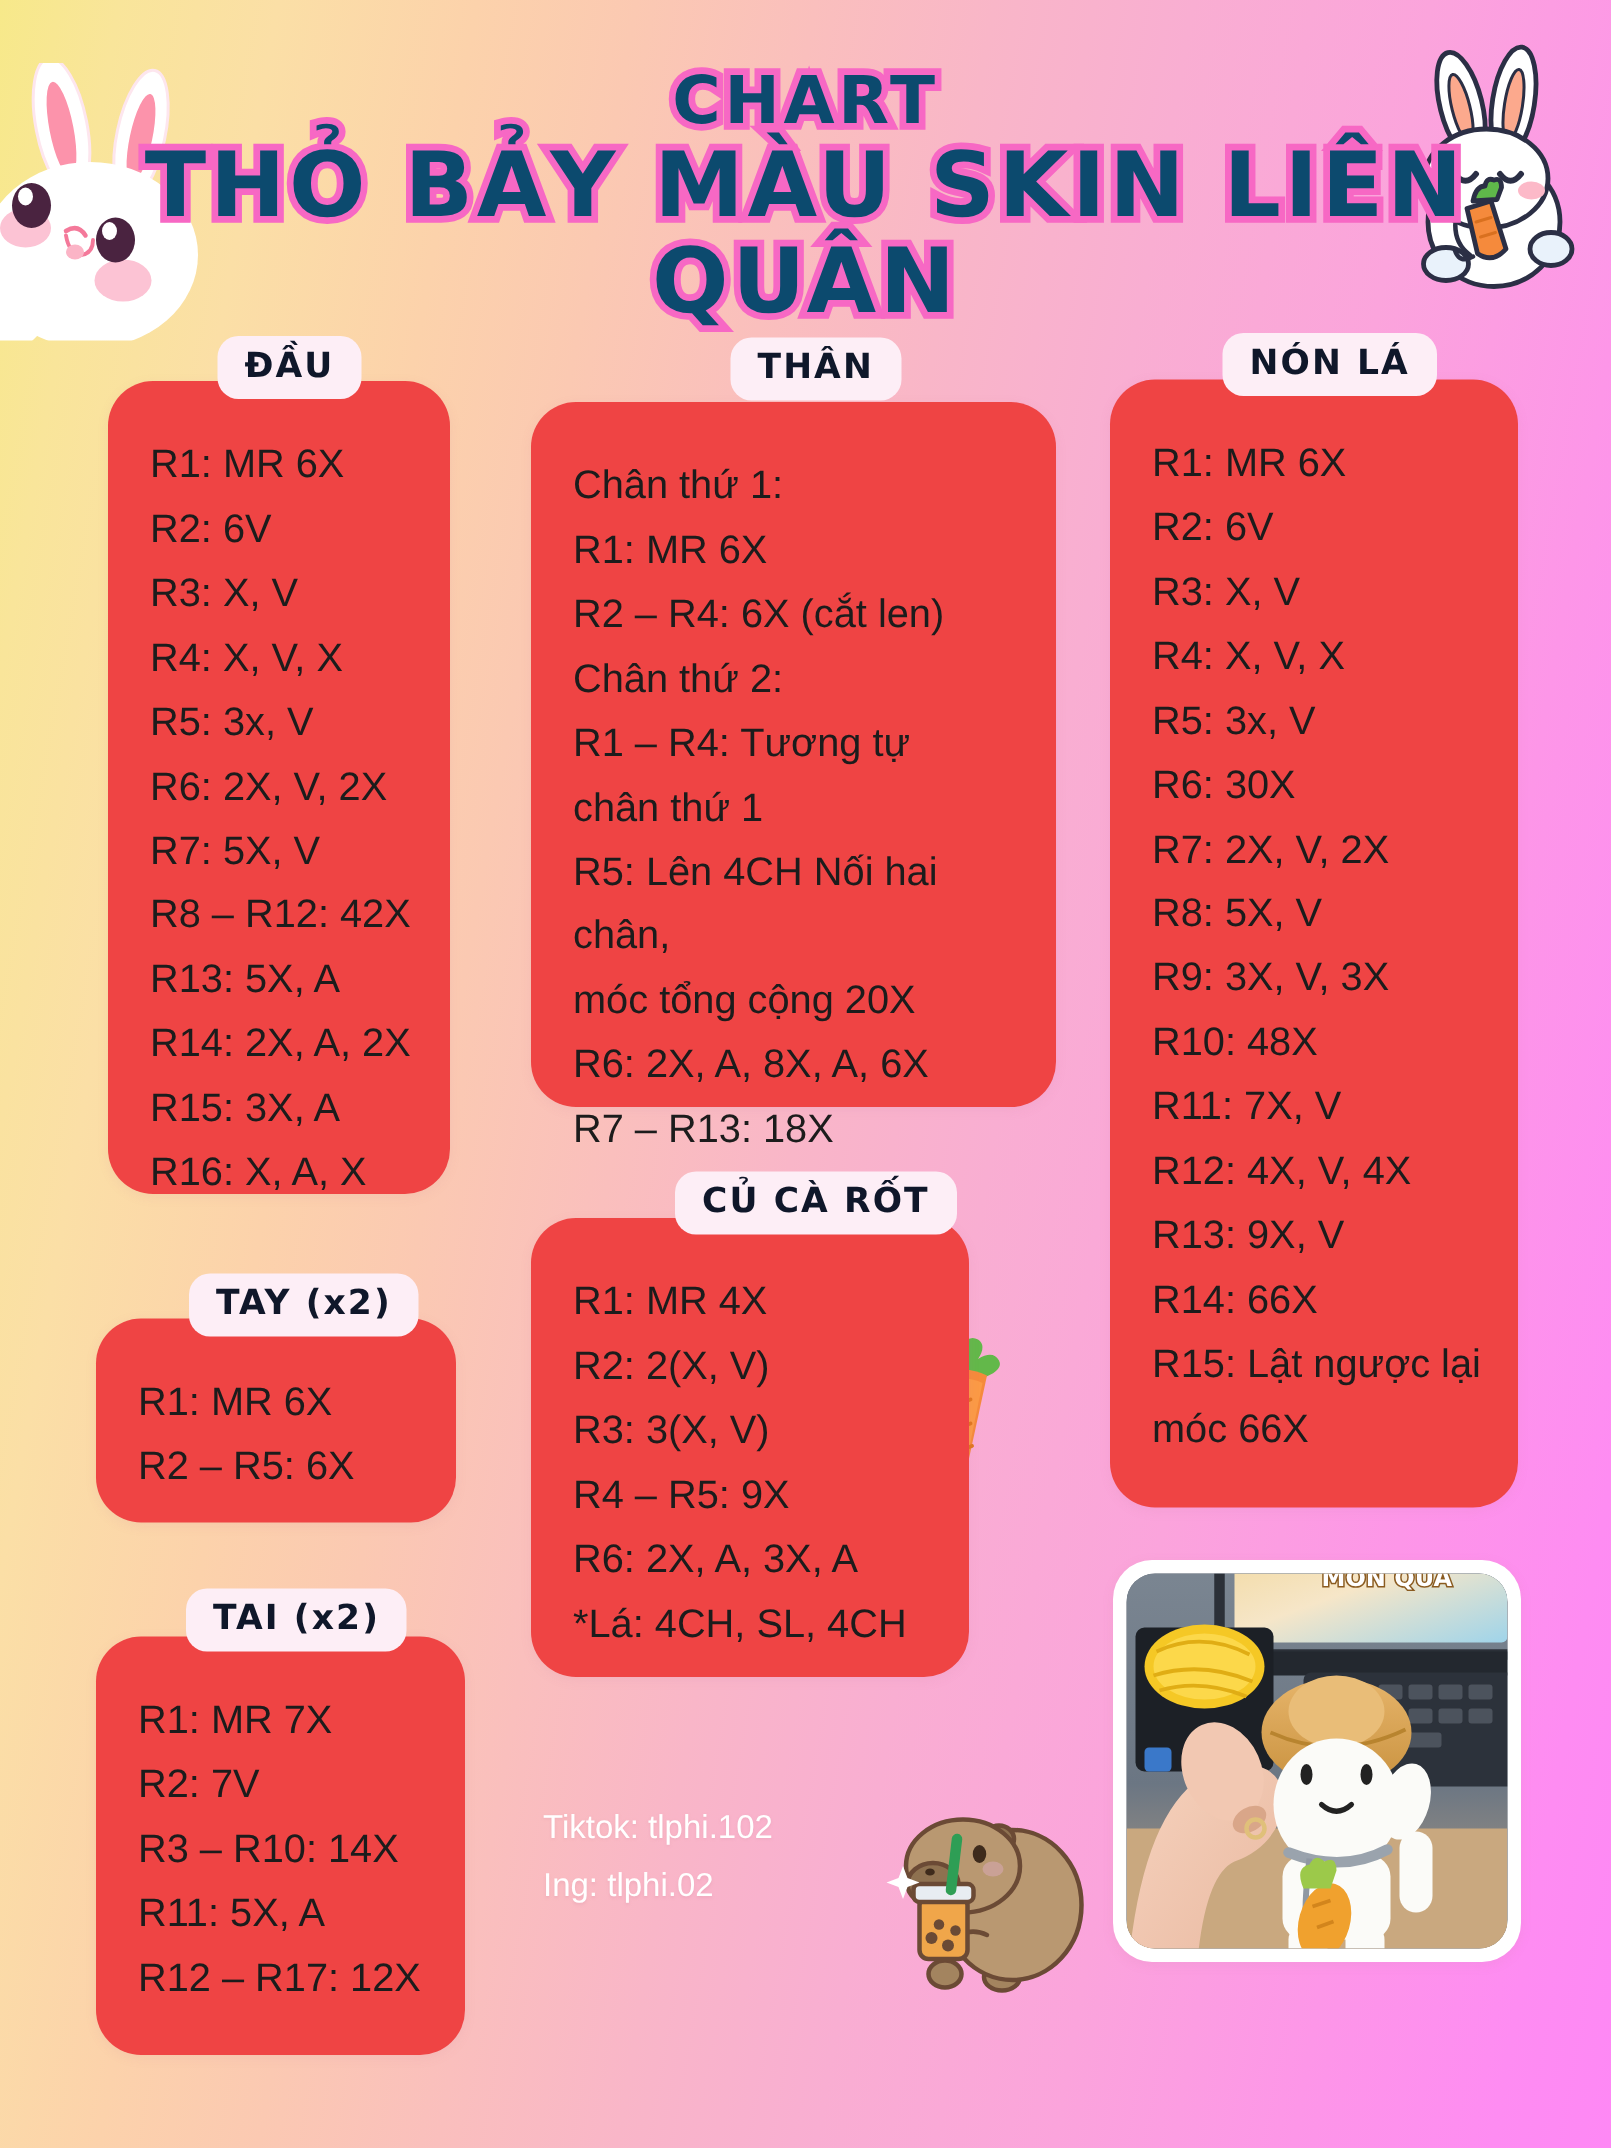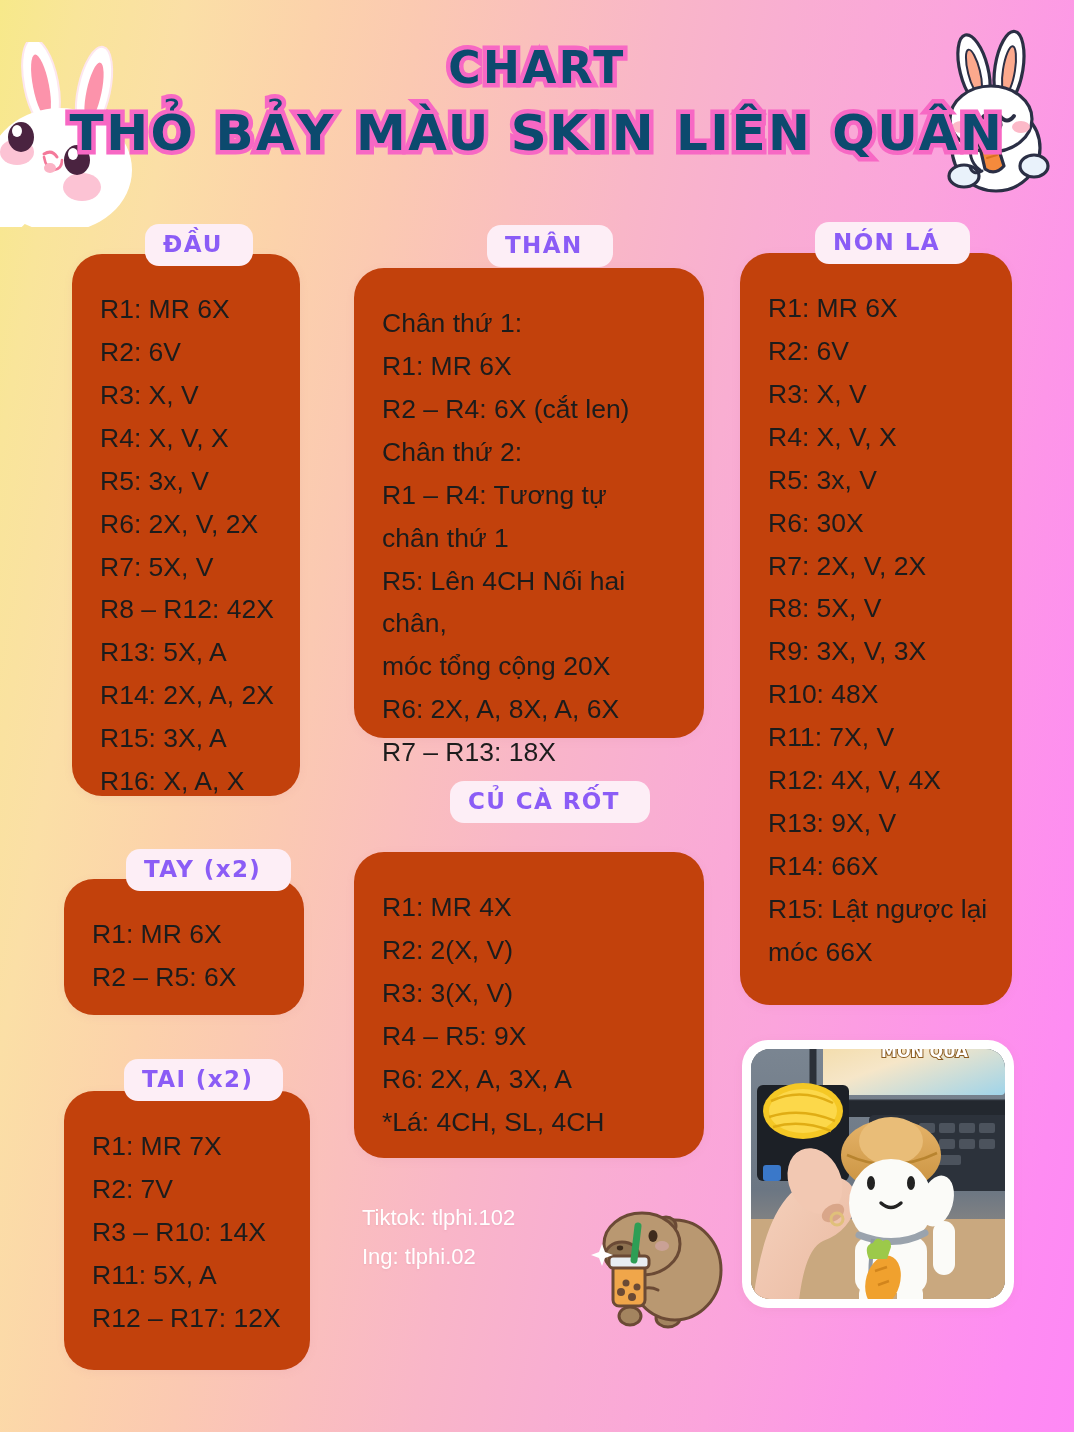--- a/index.html
+++ b/index.html
@@ -42,50 +42,50 @@
   .title-main, .title-sub {
     font-weight: bold;
     color: #0c4a6e;
     letter-spacing: 2.5px;
     line-height: 1.08;
     -webkit-text-stroke: 9px #f768c4;
     paint-order: stroke fill;
     font-family: "DejaVu Sans", sans-serif;
   }
   .title-main { font-size: 44px; }
-  .title-sub { font-size: 50px; margin-top: 14px; }
+  .title-sub { font-size: 60px; }
 
   
   .card {
     position: absolute;
-    background: #c2410c;
+    background: #ef4444;
     border-radius: 30px;
     box-shadow: 0 2px 8px rgba(190,120,150,0.10);
   }
   .card-body {
     padding: 34px 22px 28px 28px;
   }
   .row-line {
     font-size: 26.5px;
     color: #1c1c1c;
     line-height: 1.62;
     white-space: nowrap;
     font-family: "Liberation Sans", sans-serif;
   }
   .card-wide .row-line { white-space: normal; }
 
   
   .badge {
     position: absolute;
     background: #fdeef6;
     border-radius: 14px;
-    padding: 7px 30px 9px 18px;
+    padding: 7px 18px 9px 18px;
     font-size: 23px;
     font-weight: bold;
-    color: #8b5cf6;
+    color: #0f172a;
     letter-spacing: 1.4px;
     font-family: "DejaVu Sans", sans-serif;
     white-space: nowrap;
     z-index: 5;
     text-align: center;
   }
 
   
   .credits {
     position: absolute;
@@ -252,21 +252,21 @@
       <div class="row-line">R1 – R4: Tương tự</div>
       <div class="row-line">chân thứ 1</div>
       <div class="row-line">R5: Lên 4CH Nối hai chân,</div>
       <div class="row-line">móc tổng cộng 20X</div>
       <div class="row-line">R6: 2X, A, 8X, A, 6X</div>
       <div class="row-line">R7 – R13: 18X</div>
     </div>
 </div>
 
 <div class="badge" style="left:450px; top:781px;">CỦ CÀ RỐT</div>
-<div class="card" style="left:354px; top:852px; width:350px; height:306px;">
+<div class="card" style="left:354px; top:812px; width:292px; height:306px;">
   <div class="card-body" id="body-carrot">
       <div class="row-line">R1: MR 4X</div>
       <div class="row-line">R2: 2(X, V)</div>
       <div class="row-line">R3: 3(X, V)</div>
       <div class="row-line">R4 – R5: 9X</div>
       <div class="row-line">R6: 2X, A, 3X, A</div>
       <div class="row-line">*Lá: 4CH, SL, 4CH</div>
     </div>
 </div>
 

